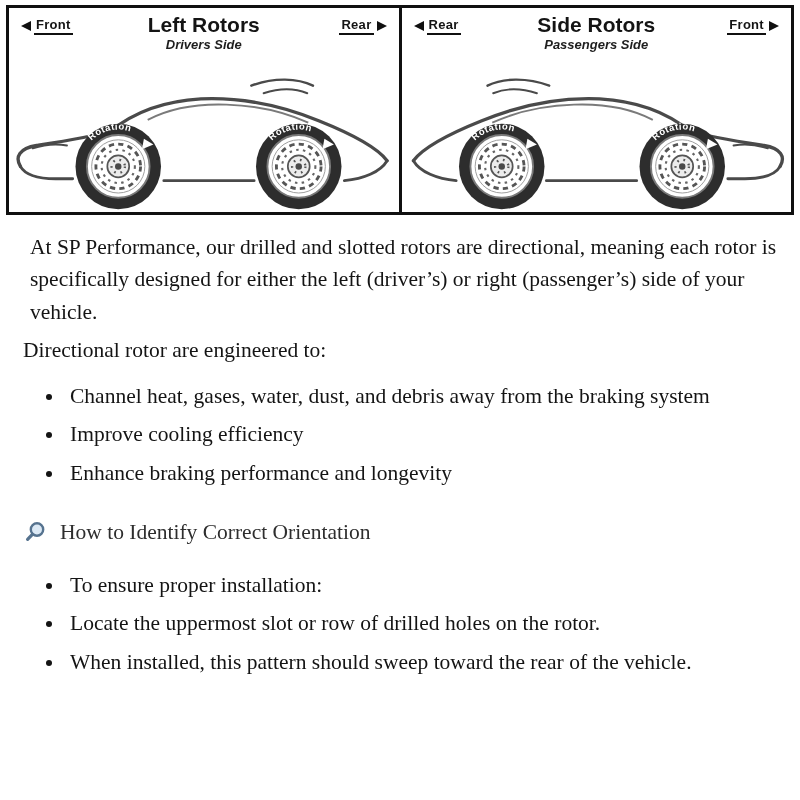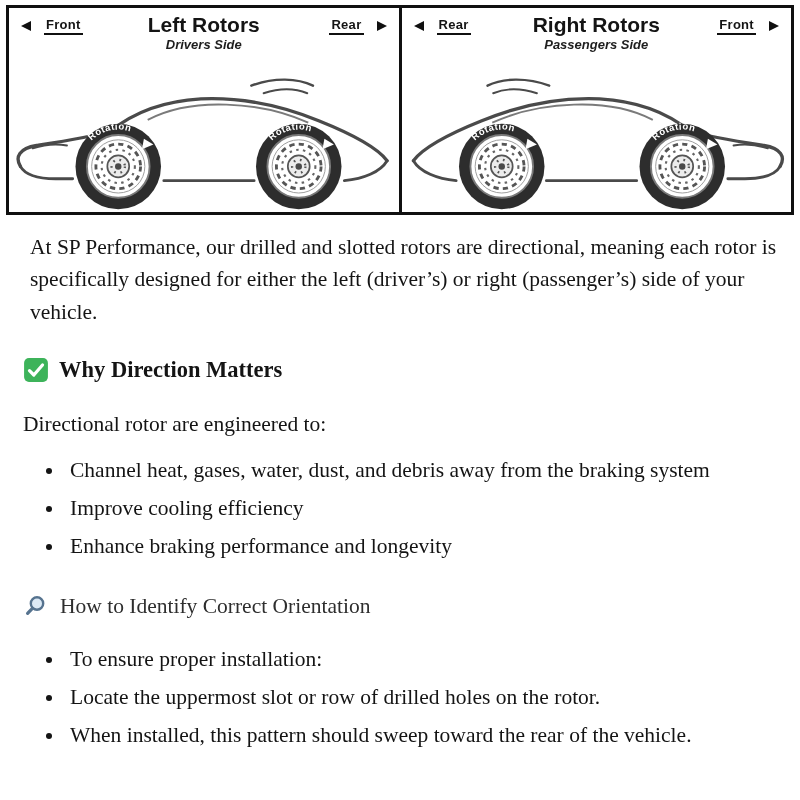--- a/index.html
+++ b/index.html
@@ -13,21 +13,21 @@
   
   .diagram {
     display:flex;
     margin:5px 6px 0 6px;
     border:3px solid #101010;
     background:#ffffff;
   }
   .panel { flex:1 1 0; min-width:0; padding-top:5px; }
   .panel.right-panel { border-left:3px solid #101010; }
   .panel-header { position:relative; height:47px; font-family:"Liberation Sans", sans-serif; }
-  .corner { position:absolute; top:4px; display:flex; align-items:center; gap:13px;
+  .corner { position:absolute; top:4px; display:flex; align-items:center; gap:3px;
             font-weight:700; font-size:13px; }
   .corner.c-left { left:12px; }
   .corner.c-right { right:12px; }
   .corner .lbl { border-bottom:2.5px solid #101010; padding:0 2px 1px 2px; letter-spacing:.3px; }
   .tri { width:0; height:0; border-top:5.5px solid transparent; border-bottom:5.5px solid transparent; }
   .tri-l { border-right:10px solid #101010; }
   .tri-r { border-left:10px solid #101010; }
   .panel-title { text-align:center; font-size:21px; font-weight:700; line-height:1.12; }
   .panel-sub { text-align:center; font-size:13px; font-weight:700; font-style:italic; color:#1e1e1e; }
   .car-svg { display:block; width:100%; height:152px; }
@@ -105,21 +105,21 @@
       </g>
     </svg>
   </div>
 
   <div class="panel right-panel">
     <div class="panel-header">
       <div class="corner c-left">
         <span class="tri tri-l"></span>
         <span class="lbl">Rear</span>
       </div>
-      <div class="panel-title">Right Rotors</div>
+      <div class="panel-title">Side Rotors</div>
       <div class="panel-sub">Passengers Side</div>
       <div class="corner c-right">
         <span class="lbl">Front</span>
         <span class="tri tri-r"></span>
       </div>
     </div>
     <svg class="car-svg" viewBox="0 0 400 160">
       <use href="#car-body" transform="translate(400,0) scale(-1,1)"></use>
       <g transform="translate(100,112)">
         <use href="#rotor-face"></use>
@@ -132,29 +132,20 @@
         <path d="M 27 -29 l 10 6 l -12 5 z" fill="#ffffff"></path>
       </g>
     </svg>
   </div>
 </div>
 
 <article>
 
   <p class="intro">At SP Performance, our drilled and slotted rotors are directional, meaning each rotor is specifically designed for either the left (driver’s) or right (passenger’s) side of your vehicle.</p>
 
-  <h2 class="sec-head1">
-    <span class="icon-box">
-      <svg width="26" height="26" viewBox="0 0 24 24">
-        <rect x="1" y="1" width="22" height="22" rx="4.5" fill="#3db35a"></rect>
-        <path d="M6 12.6 L10 16.6 L18 7.4" stroke="#ffffff" stroke-width="3" fill="none" stroke-linecap="round" stroke-linejoin="round"></path>
-      </svg>
-    </span>
-    <span>Why Direction Matters</span>
-  </h2>
 
   <p class="lead">Directional rotor are engineered to:</p>
 
   <ul>
     <li>Channel heat, gases, water, dust, and debris away from the braking system</li>
     <li>Improve cooling efficiency</li>
     <li>Enhance braking performance and longevity</li>
   </ul>
 
   <h2 class="sec-head2">

